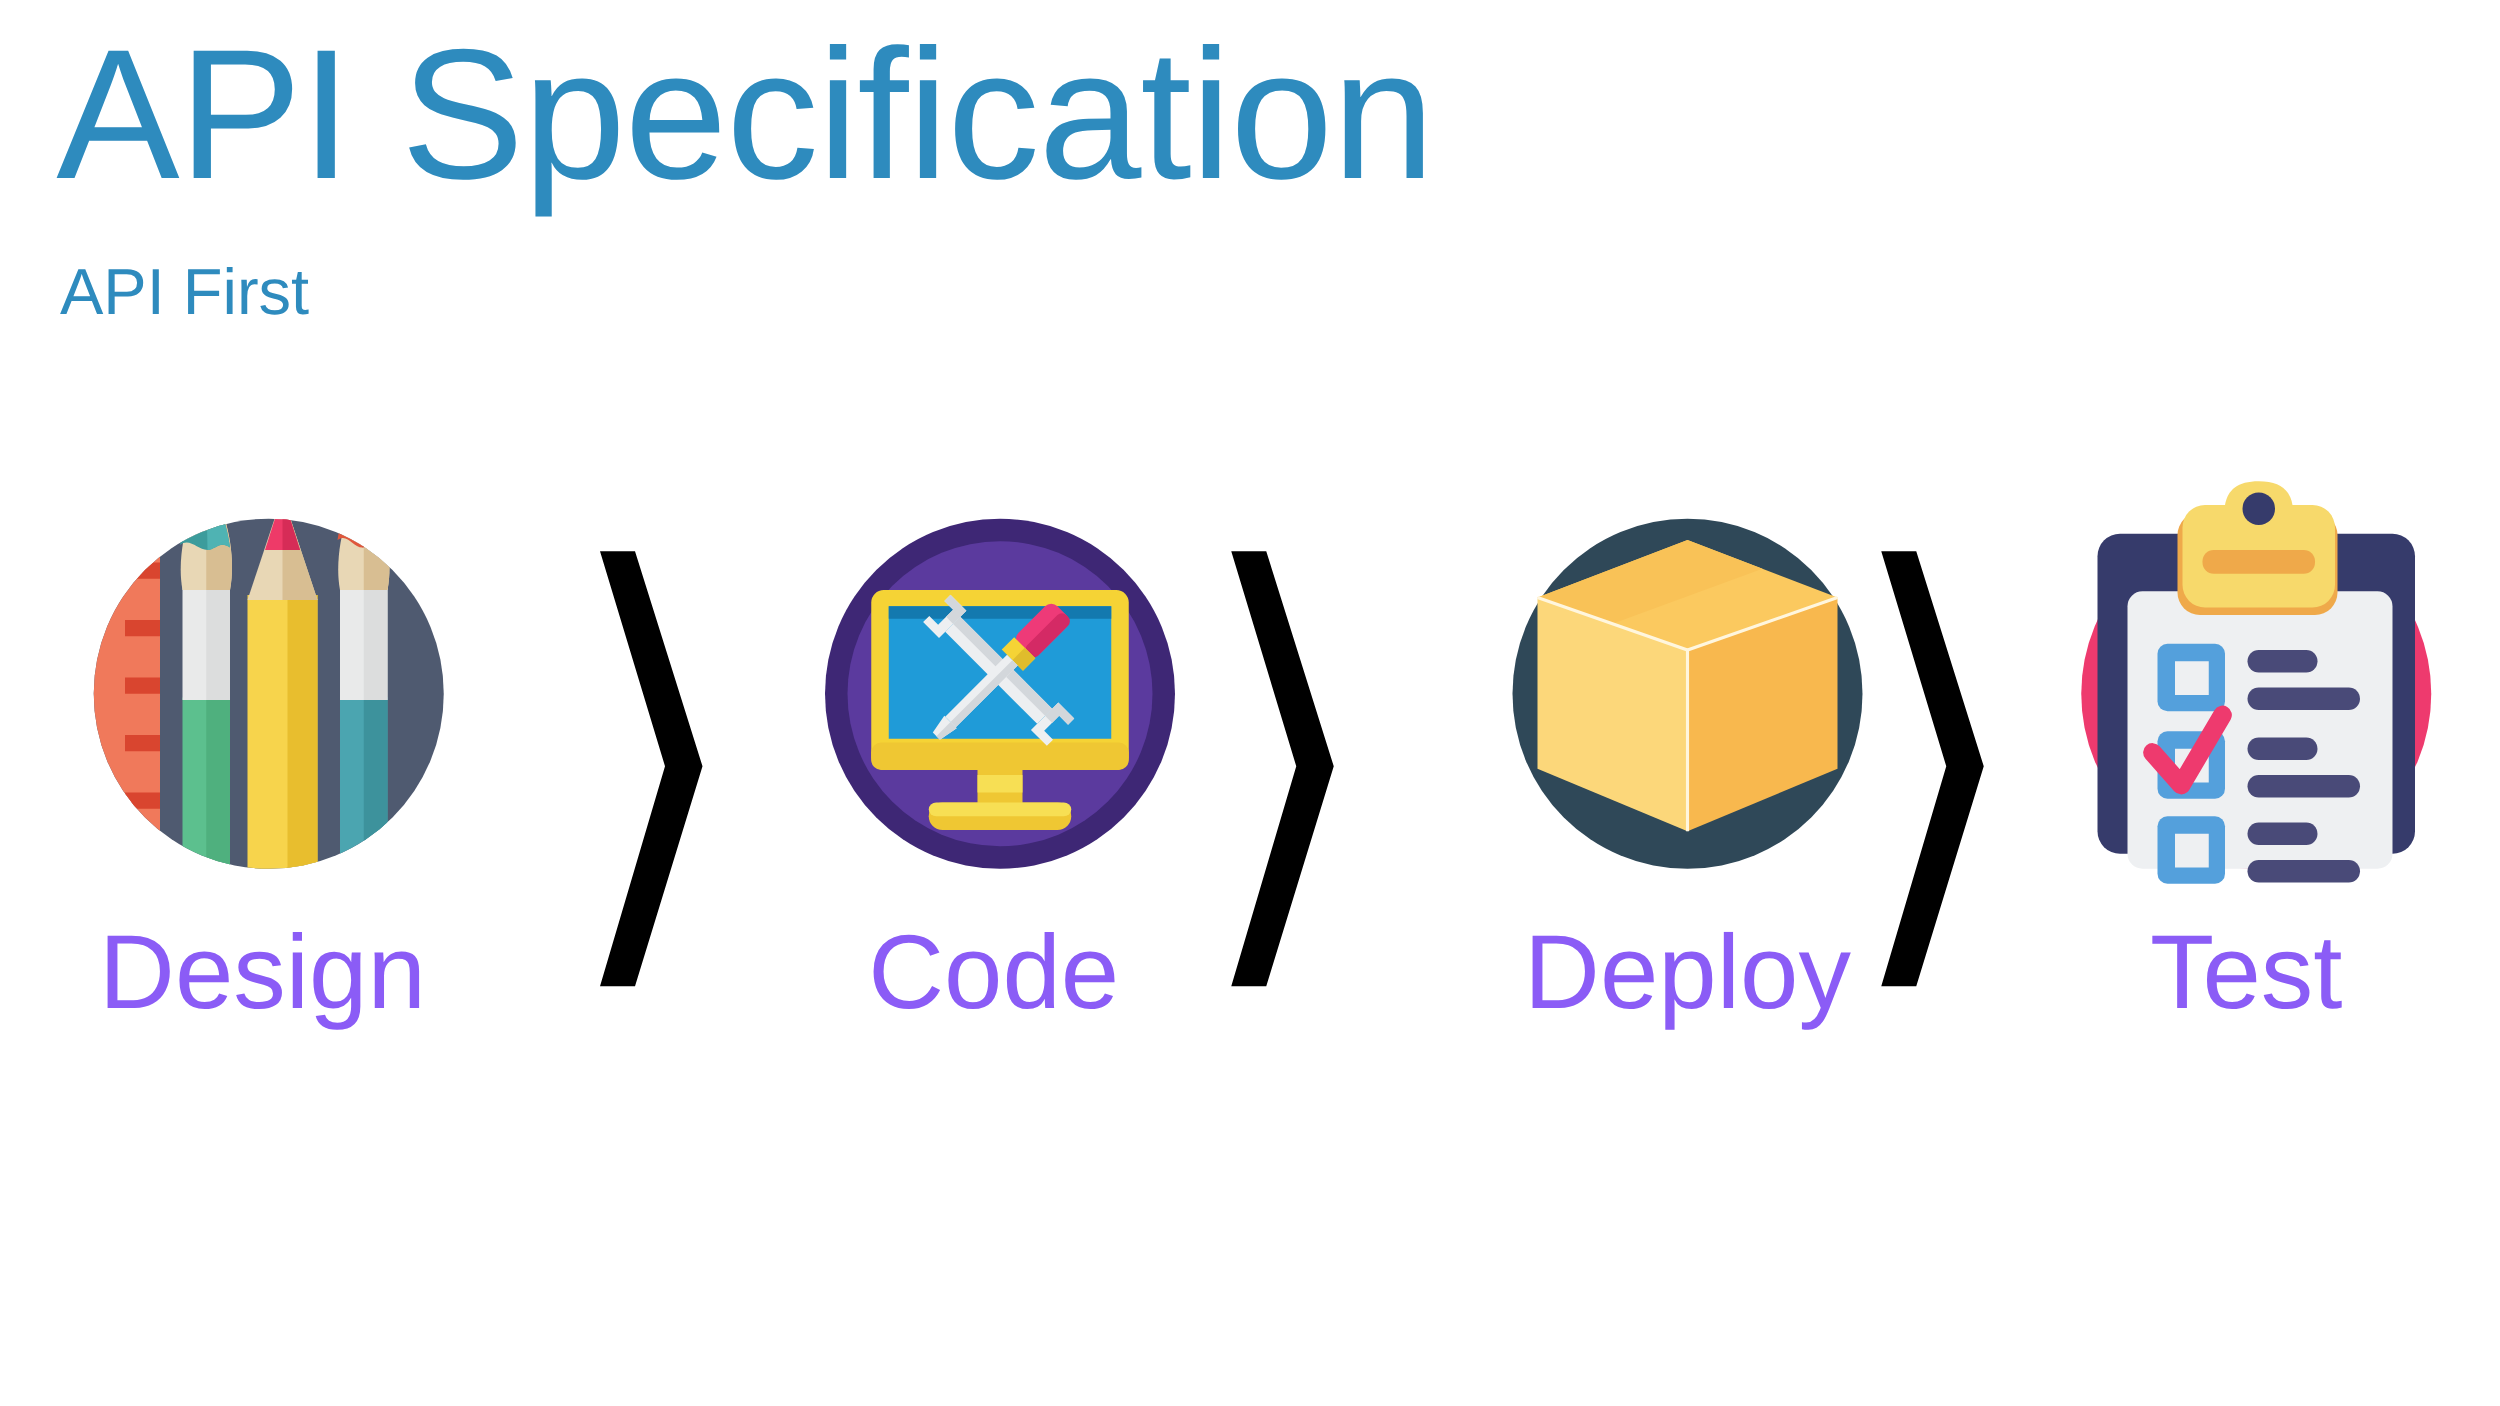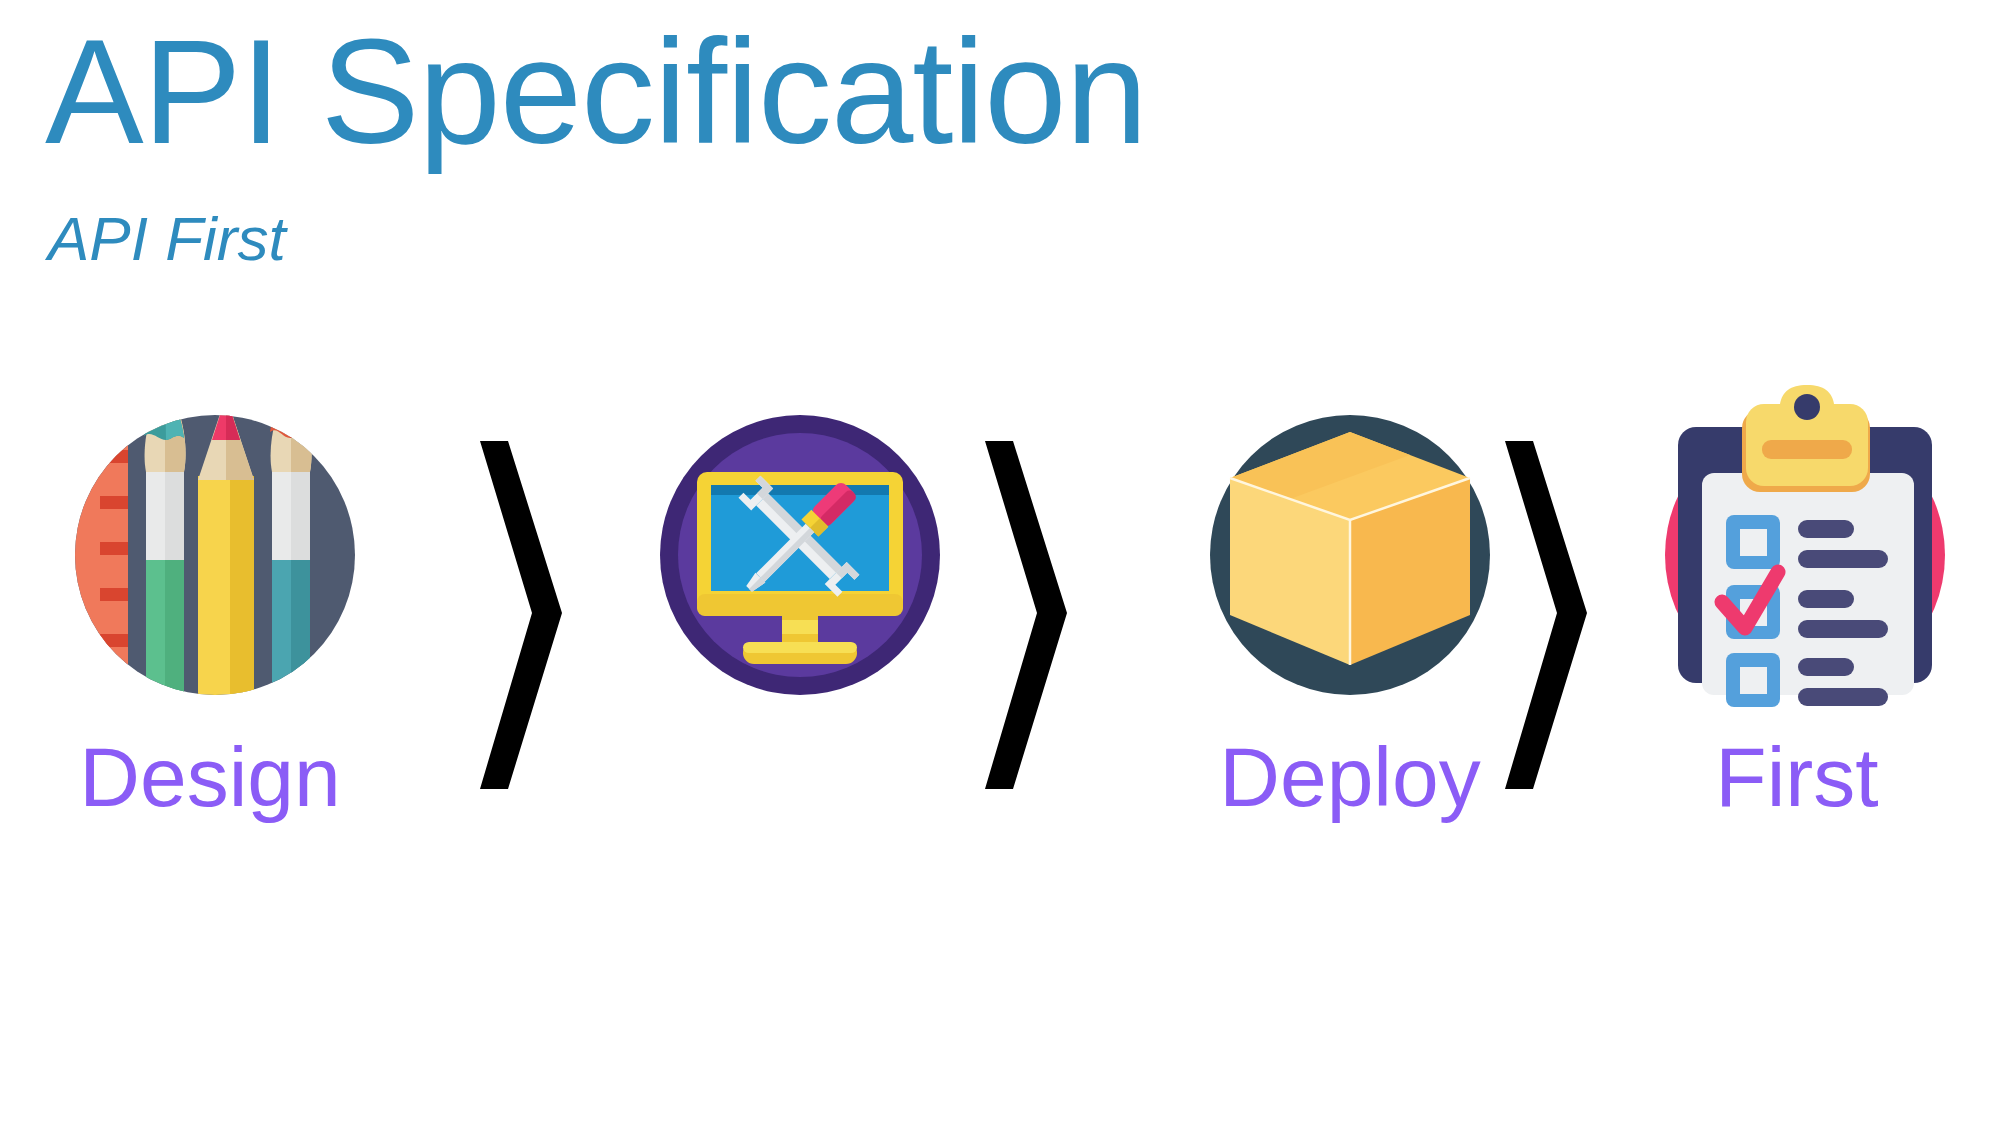--- a/index.html
+++ b/index.html
@@ -22,23 +22,22 @@
     font-size:148px;
     line-height:1.0;
     font-weight:400;
     letter-spacing:-1px;
     color:#2E8BBE;
     white-space:nowrap;
   }
   #subtitle {
     position:absolute;
     left:48px; top:208px;
-    font-size:62px;
+    font-size:52px;
     line-height:1.0;
-    font-style:italic;
     font-weight:400;
     color:#2E8BBE;
     white-space:nowrap;
   }
 
   
   #flow {
     position:absolute;
     left:0; top:380px;
     width:2000px; height:480px;
@@ -189,20 +188,21 @@
             <rect x="175" y="88" width="12" height="44" rx="5" fill="#D42A65"></rect>
             <rect x="163" y="130" width="24" height="14" fill="#F5D335"></rect>
             <rect x="175" y="130" width="12" height="14" fill="#E0BC2C"></rect>
             <rect x="169" y="144" width="12" height="70" fill="#EDEFF1"></rect>
             <rect x="175" y="144" width="6" height="70" fill="#D3D7DB"></rect>
             <path d="M168 214 L182 214 L179 230 L171 230 Z" fill="#EDEFF1"></path>
             <path d="M175 214 L182 214 L179 230 L175 230 Z" fill="#D3D7DB"></path>
           </g>
         </svg>
       </div>
+      <div class="step-label">Code</div>
     </div>
 
     <div class="chevron" id="chev-2">
       <svg viewBox="0 0 110 360" xmlns="http://www.w3.org/2000/svg">
         <path d="M10 6 L38 6 L92 178 L38 354 L10 354 L62 178 Z" fill="#000000"></path>
       </svg>
     </div>
 
     <div class="step" id="step-deploy">
       <div class="icon-wrap">
@@ -257,17 +257,17 @@
           <rect x="110" y="287" width="27" height="27" fill="#EEF0F2"></rect>
 
           <rect x="168" y="140" width="56" height="18" rx="9" fill="#494A78"></rect>
           <rect x="168" y="170" width="90" height="18" rx="9" fill="#494A78"></rect>
           <rect x="168" y="210" width="56" height="18" rx="9" fill="#494A78"></rect>
           <rect x="168" y="240" width="90" height="18" rx="9" fill="#494A78"></rect>
           <rect x="168" y="278" width="56" height="18" rx="9" fill="#494A78"></rect>
           <rect x="168" y="308" width="90" height="18" rx="9" fill="#494A78"></rect>
         </svg>
       </div>
-      <div class="step-label">First</div>
+      <div class="step-label">Test</div>
     </div>
 
   </div>
 </div>
 
 </body></html>

